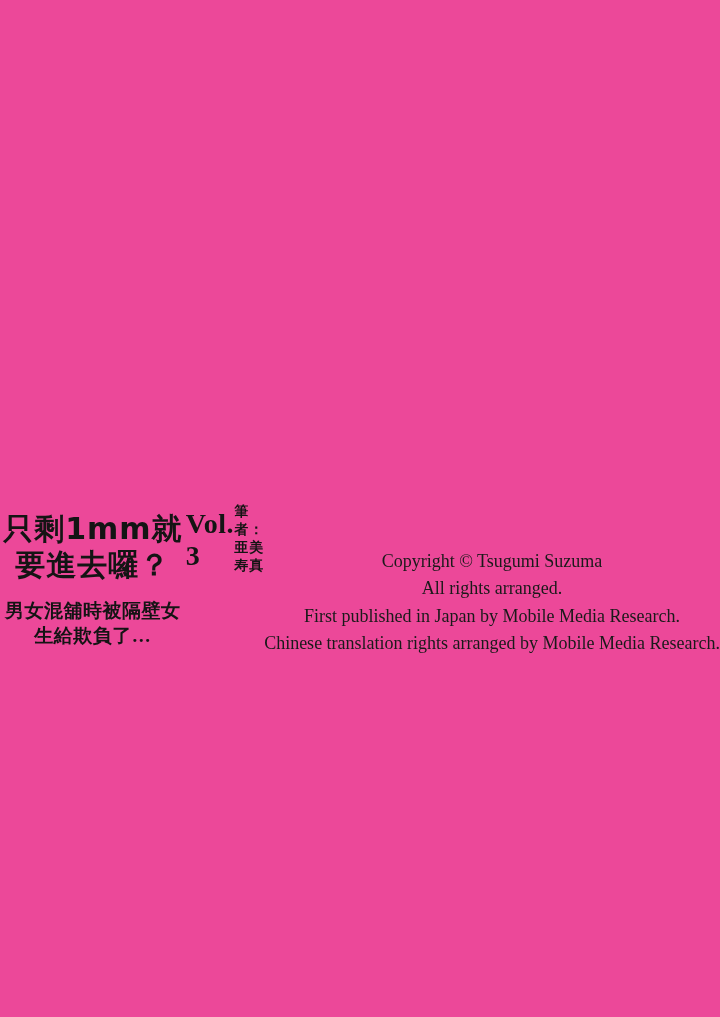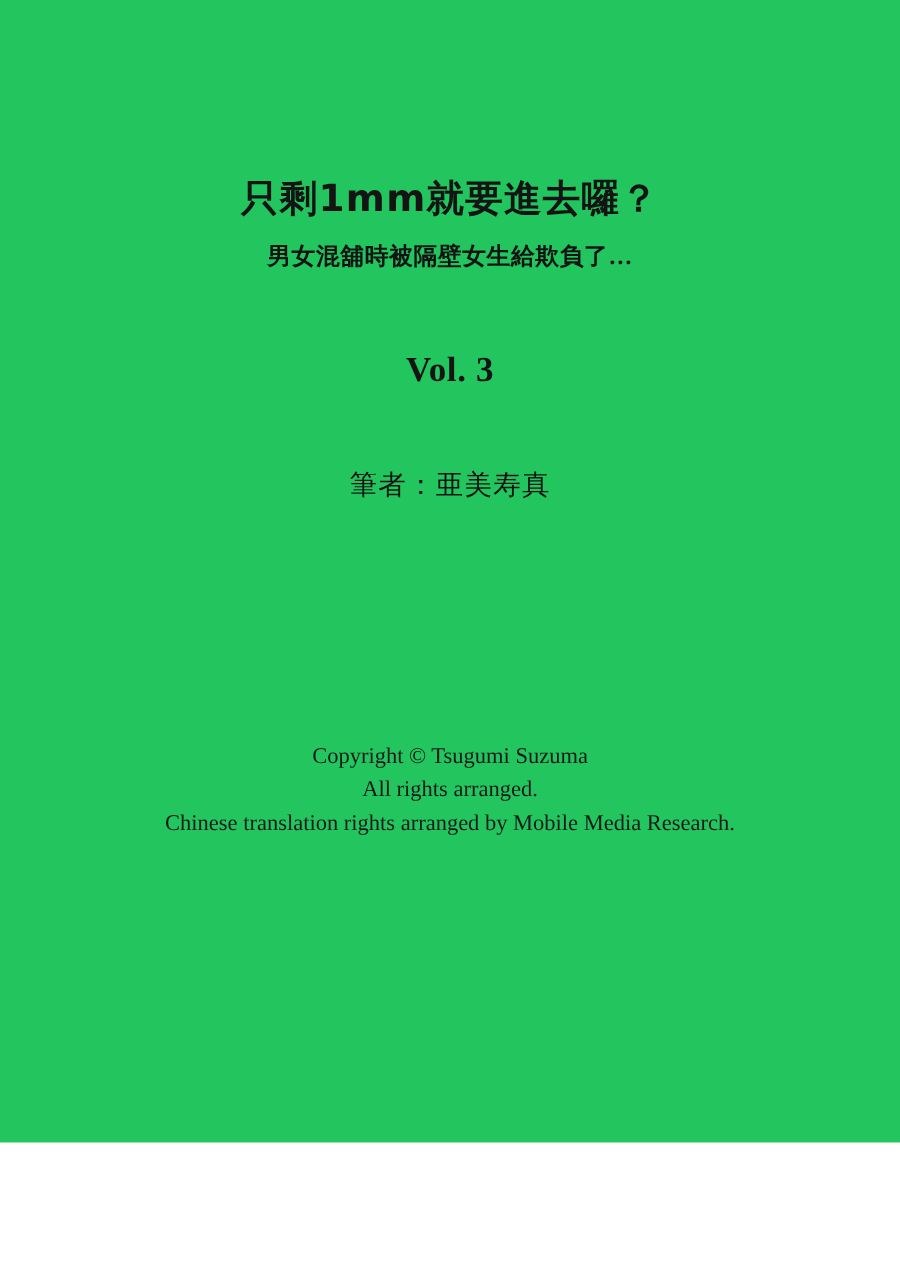--- a/index.html
+++ b/index.html
@@ -10,26 +10,26 @@
   body {
     width: 720px;
     height: 1017px;
     font-family: "Liberation Sans", sans-serif;
     color: #1a1a1a;
     position: relative;
     overflow: hidden;
   }
   .page {
     width: 720px;
-    height: 914px;
+    height: 1017px;
     box-sizing: border-box;
     display: flex;
-    flex-direction: column;
+    flex-direction: row;
     align-items: center;
-    background: #22c55e;
+    background: #ec4899;
   }
   .title-block {
     margin-top: 142px;
     text-align: center;
     width: 100%;
   }
   .main-title {
     font-family: "DejaVu Sans", "Liberation Sans", sans-serif;
     font-size: 30px;
     font-weight: 700;
@@ -50,22 +50,22 @@
   .volume {
     font-family: "Liberation Serif", serif;
     font-size: 28px;
     font-weight: 700;
     color: #141414;
     margin-top: 62px;
     letter-spacing: 0.5px;
   }
   .author {
     font-family: "DejaVu Sans", "Liberation Sans", sans-serif;
-    font-size: 22px;
-    font-weight: 400;
+    font-size: 14px;
+    font-weight: 700;
     color: #141414;
     margin-top: 60px;
     letter-spacing: 1px;
   }
   .copyright-block {
     margin-top: 188px;
     text-align: center;
     width: 100%;
   }
   .copyright-line {
@@ -87,16 +87,17 @@
     <p class="subtitle">男女混舖時被隔壁女生給欺負了…</p>
   </div>
 
   <div class="volume">Vol. 3</div>
 
   <div class="author">筆者：亜美寿真</div>
 
   <div class="copyright-block">
     <p class="copyright-line">Copyright © Tsugumi Suzuma</p>
     <p class="copyright-line">All rights arranged.</p>
+    <p class="copyright-line">First published in Japan by Mobile Media Research.</p>
     <p class="copyright-line">Chinese translation rights arranged by Mobile Media Research.</p>
   </div>
 
 </div>
 
 </body></html>

